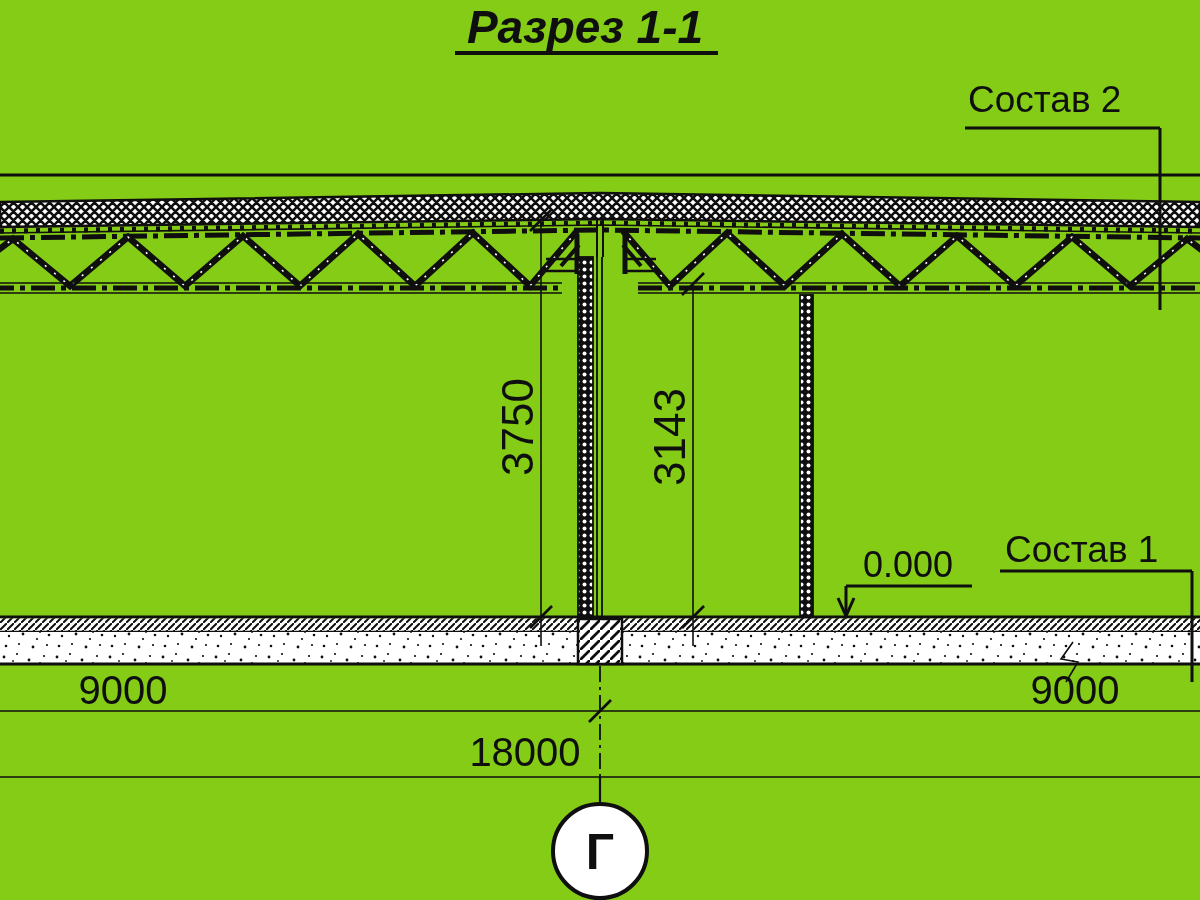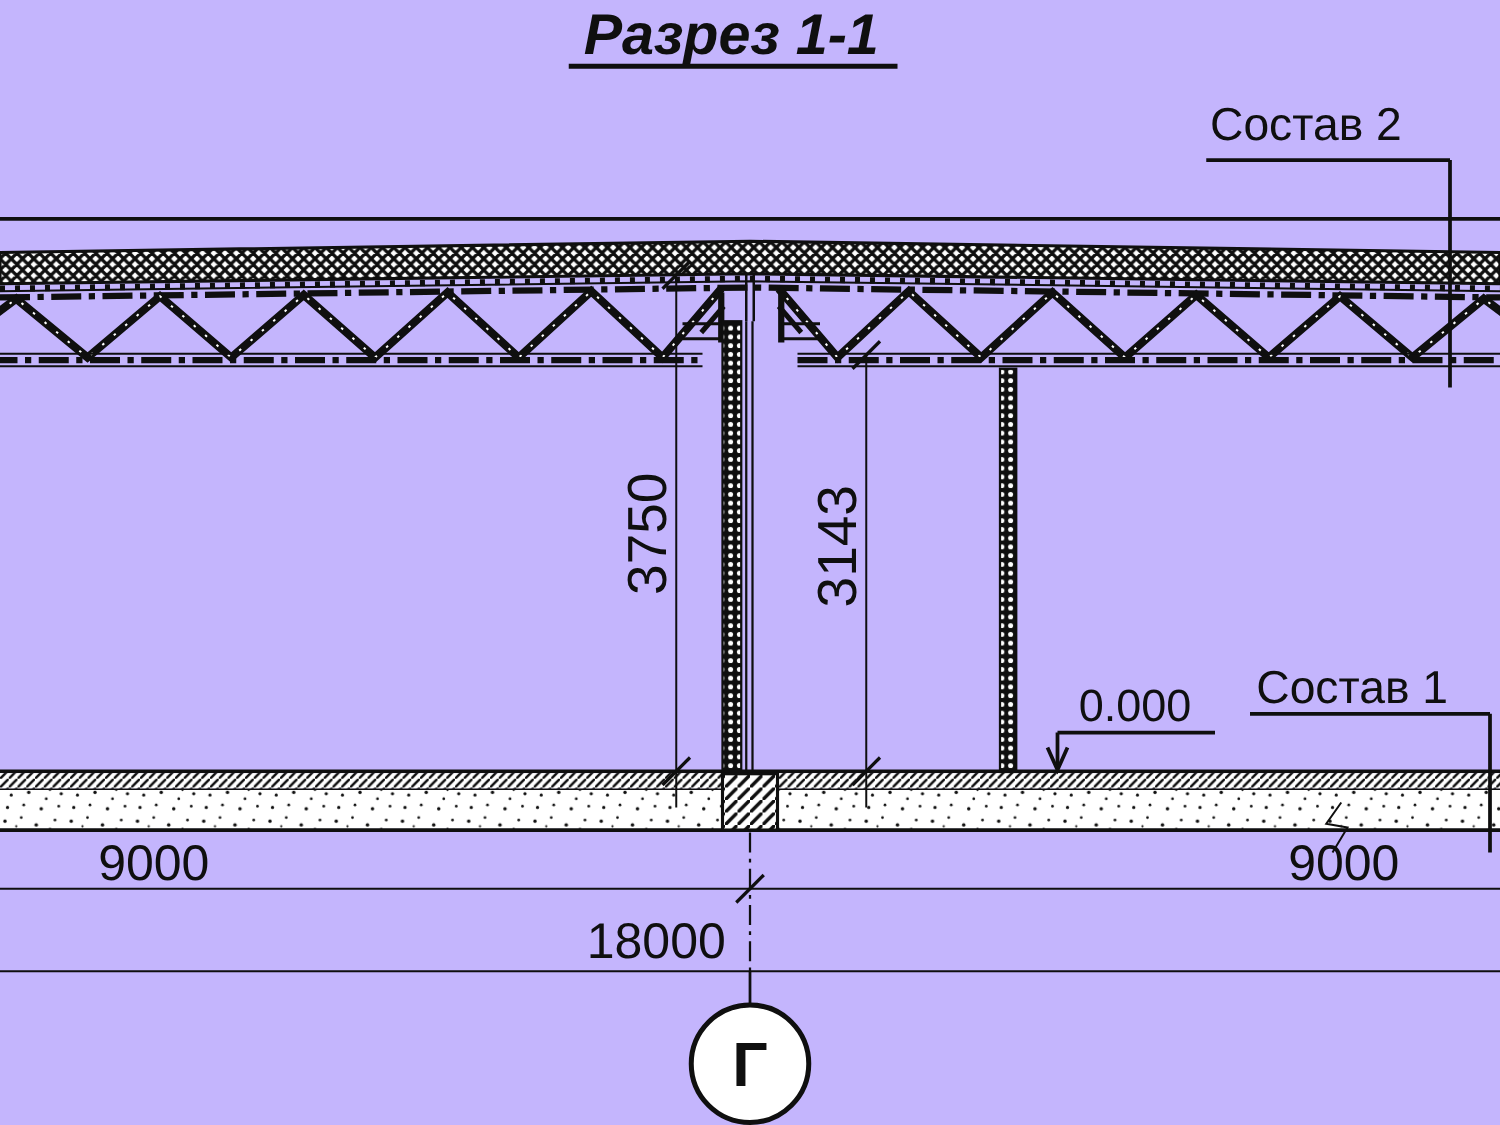--- a/index.html
+++ b/index.html
@@ -1,16 +1,16 @@
 <!DOCTYPE html>
 <html><head>
 <meta charset="utf-8">
 <style>
   html,body{margin:0;padding:0;background:#ffffff;}
-  .canvas{position:relative;width:1200px;height:900px;background:#c4b5fd;overflow:hidden;
+  .canvas{position:relative;width:1200px;height:900px;background:#84cc16;overflow:hidden;
           font-family:"Liberation Sans", sans-serif;}
   svg{display:block;}
   .ink{stroke:#0f0f0f;}
   text{fill:#0f0f0f;}
   .t-title{font-family:"Liberation Sans",sans-serif;font-size:46px;font-weight:bold;font-style:italic;}
   .t-label{font-family:"Liberation Sans",sans-serif;font-size:37px;}
   .t-elev{font-family:"Liberation Sans",sans-serif;font-size:36px;}
   .t-dimv{font-family:"Liberation Sans",sans-serif;font-size:44px;}
   .t-dimh{font-family:"Liberation Sans",sans-serif;font-size:40px;}
   .t-axis{font-family:"Liberation Sans",sans-serif;font-size:50px;font-weight:bold;}

